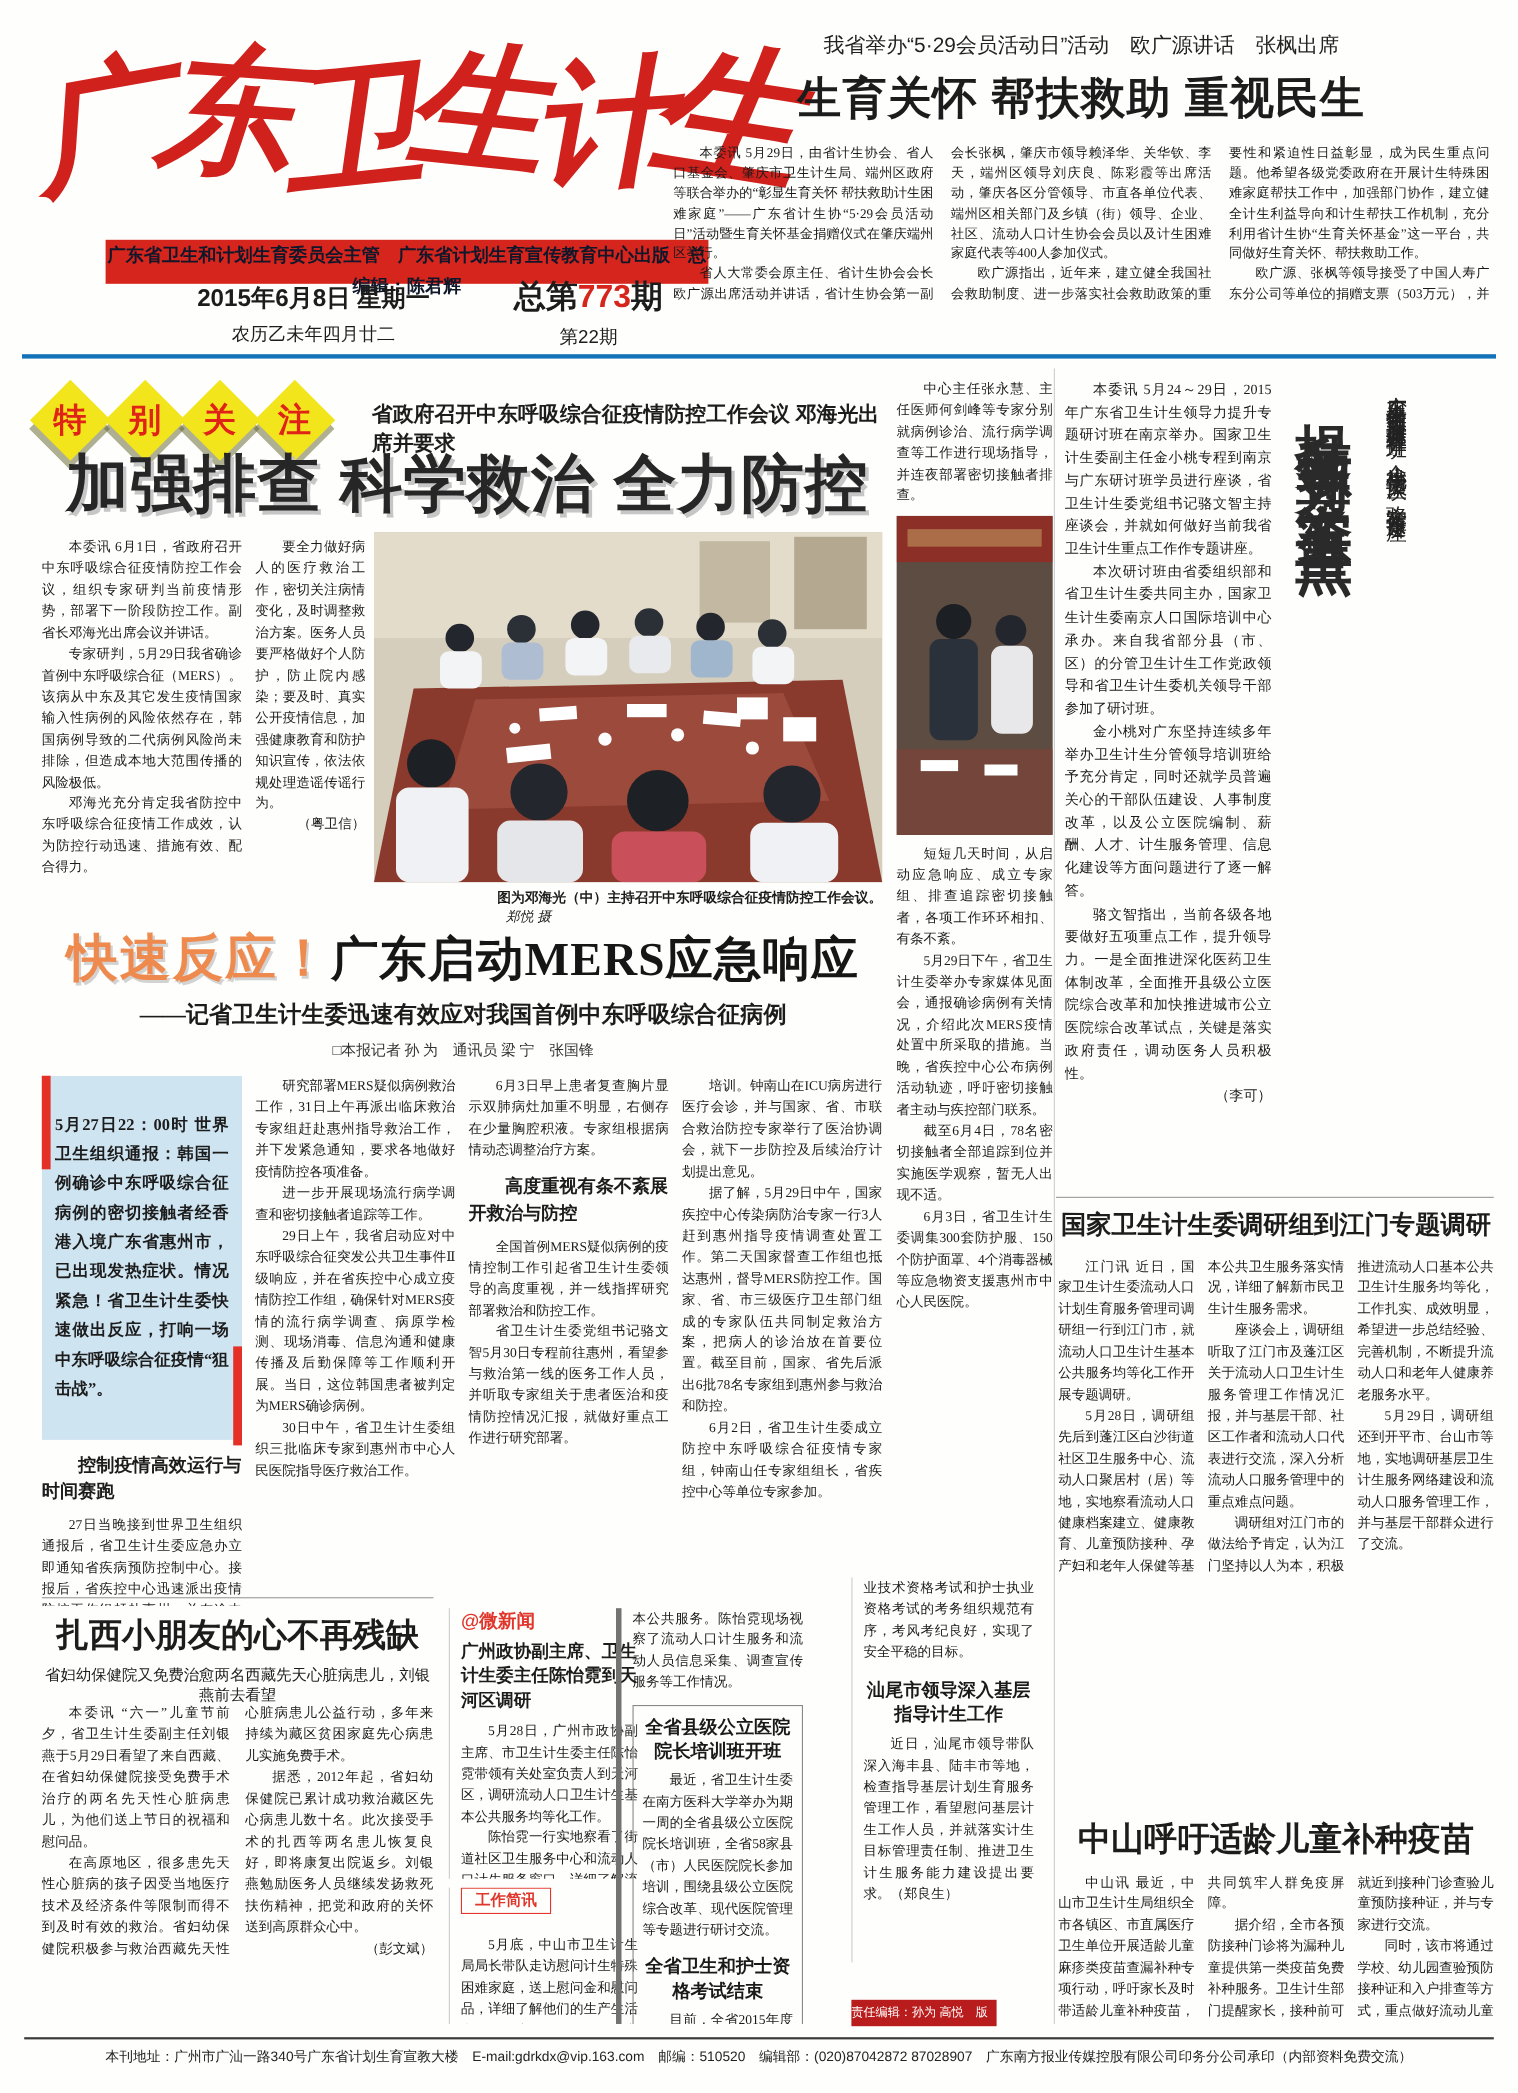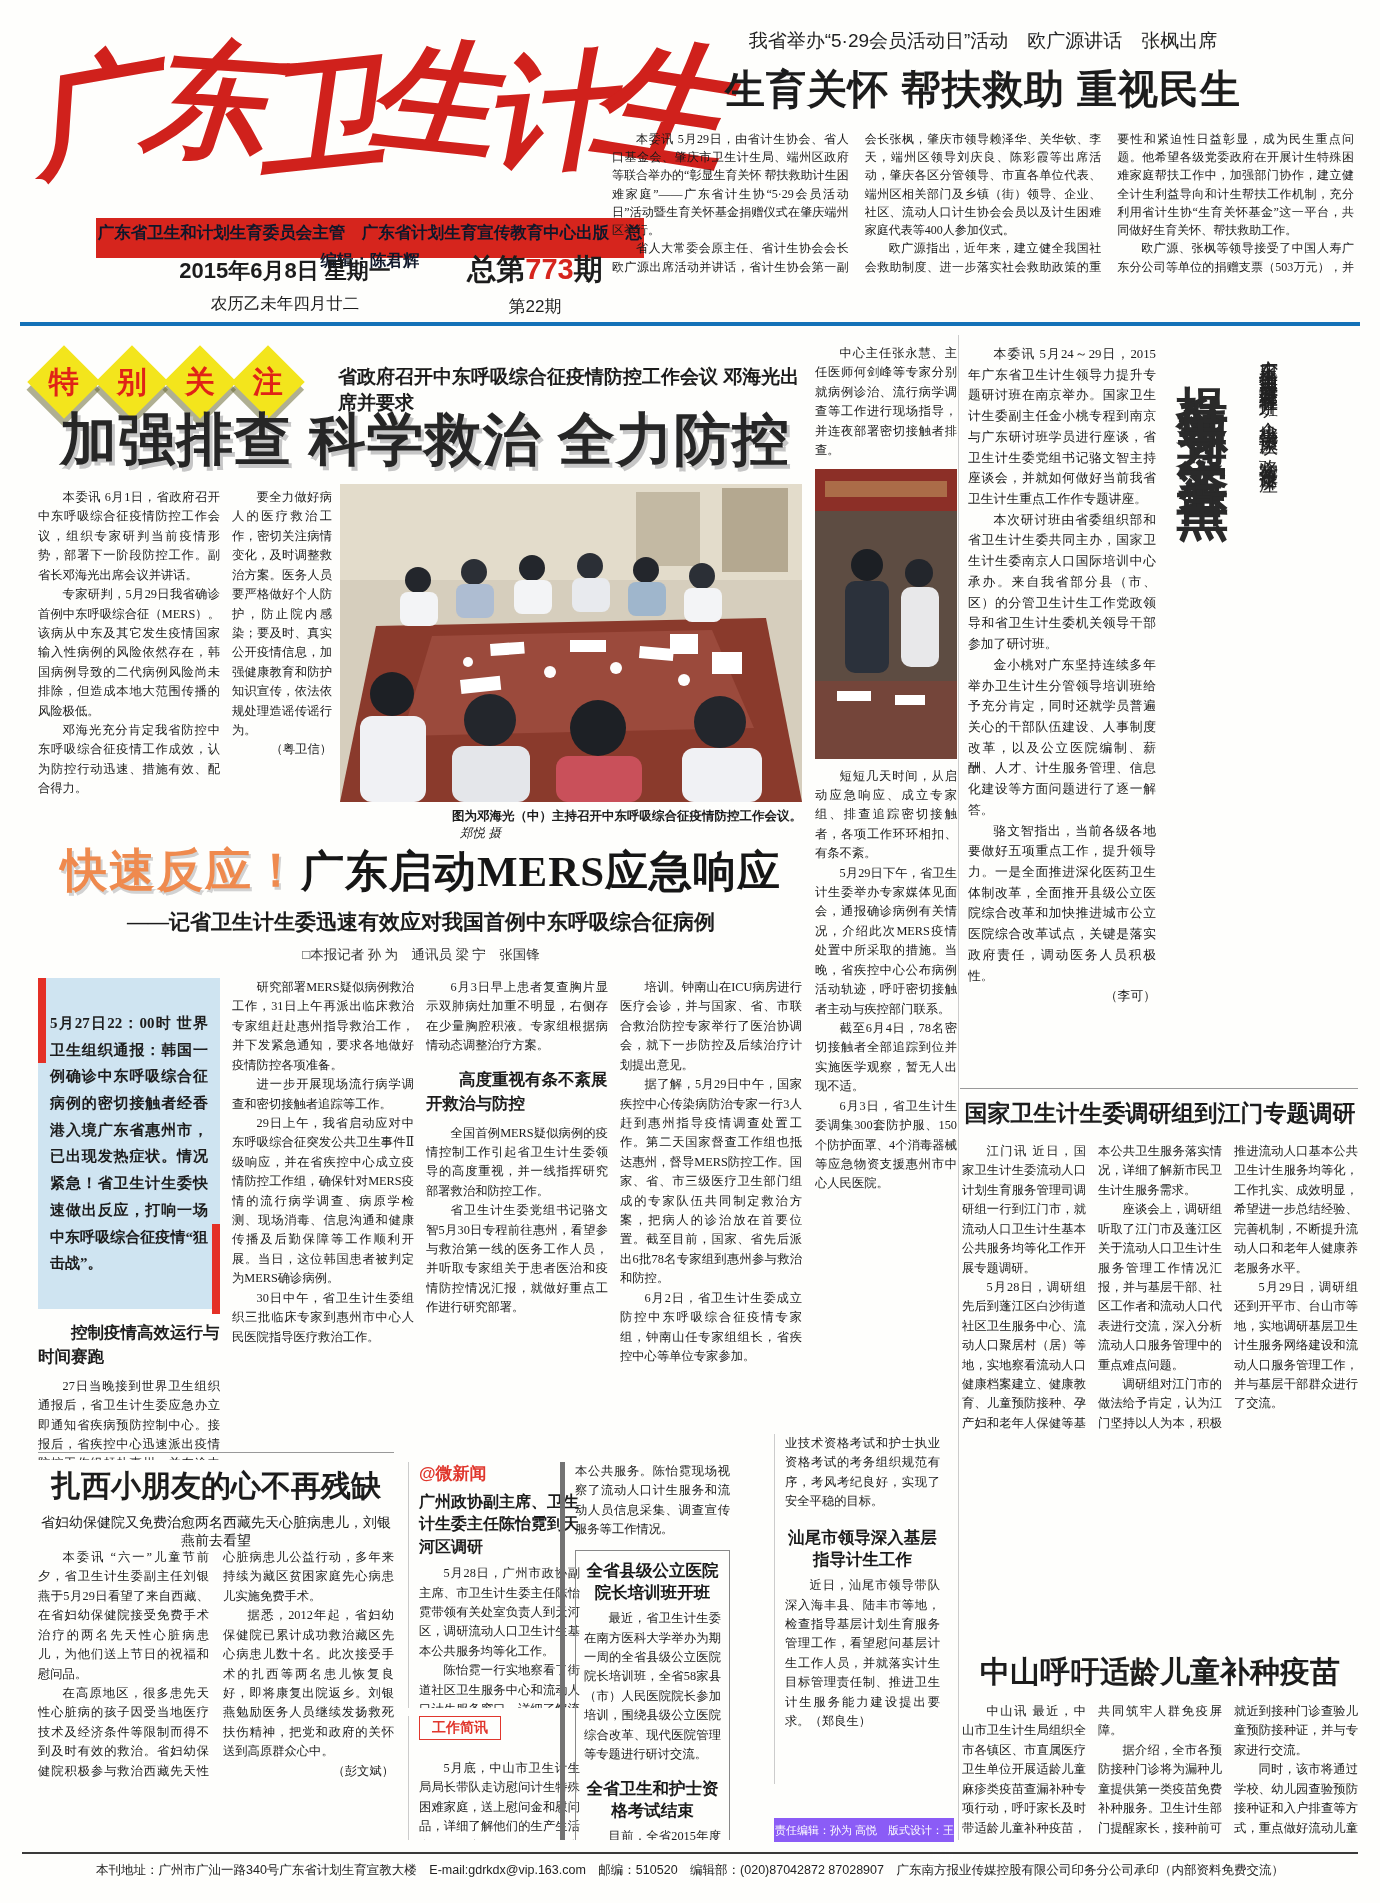--- a/index.html
+++ b/index.html
@@ -109,22 +109,22 @@
   .micro-label{color:#e0362c;font-family:"Liberation Sans",sans-serif;font-weight:bold;font-size:17px;}
   .micro-headline{font-family:"Liberation Sans",sans-serif;font-weight:bold;font-size:16px;line-height:1.4;margin:6px 0;}
   .briefs{left:408px;top:1716px;width:172px;height:124px;overflow:hidden;border-left:1px solid #ccc;padding-left:10px;}
   .briefs-label{display:inline-block;border:1px solid #e0362c;color:#e0362c;font-family:"Liberation Sans",sans-serif;
     font-weight:bold;font-size:14px;padding:2px 12px;margin-bottom:19px;}
   .mid2{left:560px;top:1462px;width:170px;height:378px;overflow:hidden;border-left:5px solid #737373;padding-left:10px;}
   .boxed{border:1px solid #888;padding:8px;margin-top:10px;}
   .mini-headline{font-family:"Liberation Sans",sans-serif;font-weight:bold;font-size:16.5px;line-height:1.35;
     text-align:center;margin-bottom:6px;}
   .mid3{left:774px;top:1434px;width:166px;height:350px;overflow:hidden;border-left:1px solid #ccc;padding-left:10px;}
-  .editor-strip{left:774px;top:1818px;width:180px;height:24px;background:#8b5cf6;color:#fff;
-    font-family:"Liberation Sans",sans-serif;font-size:11px;line-height:24px;text-align:right;}
+  .editor-strip{left:774px;top:1818px;width:132px;height:24px;background:#b91c1c;color:#fff;
+    font-family:"Liberation Sans",sans-serif;font-size:11px;line-height:24px;text-align:left;}
 
   
   .foot-rule{left:22px;top:1852px;width:1336px;height:2px;background:#3a3a3a;}
   .footer{left:22px;top:1862px;width:1336px;text-align:center;font-family:"Liberation Sans",sans-serif;
     font-size:12.5px;color:#222;}
 </style>
 </head>
 <body>
 
 <div class="page">

